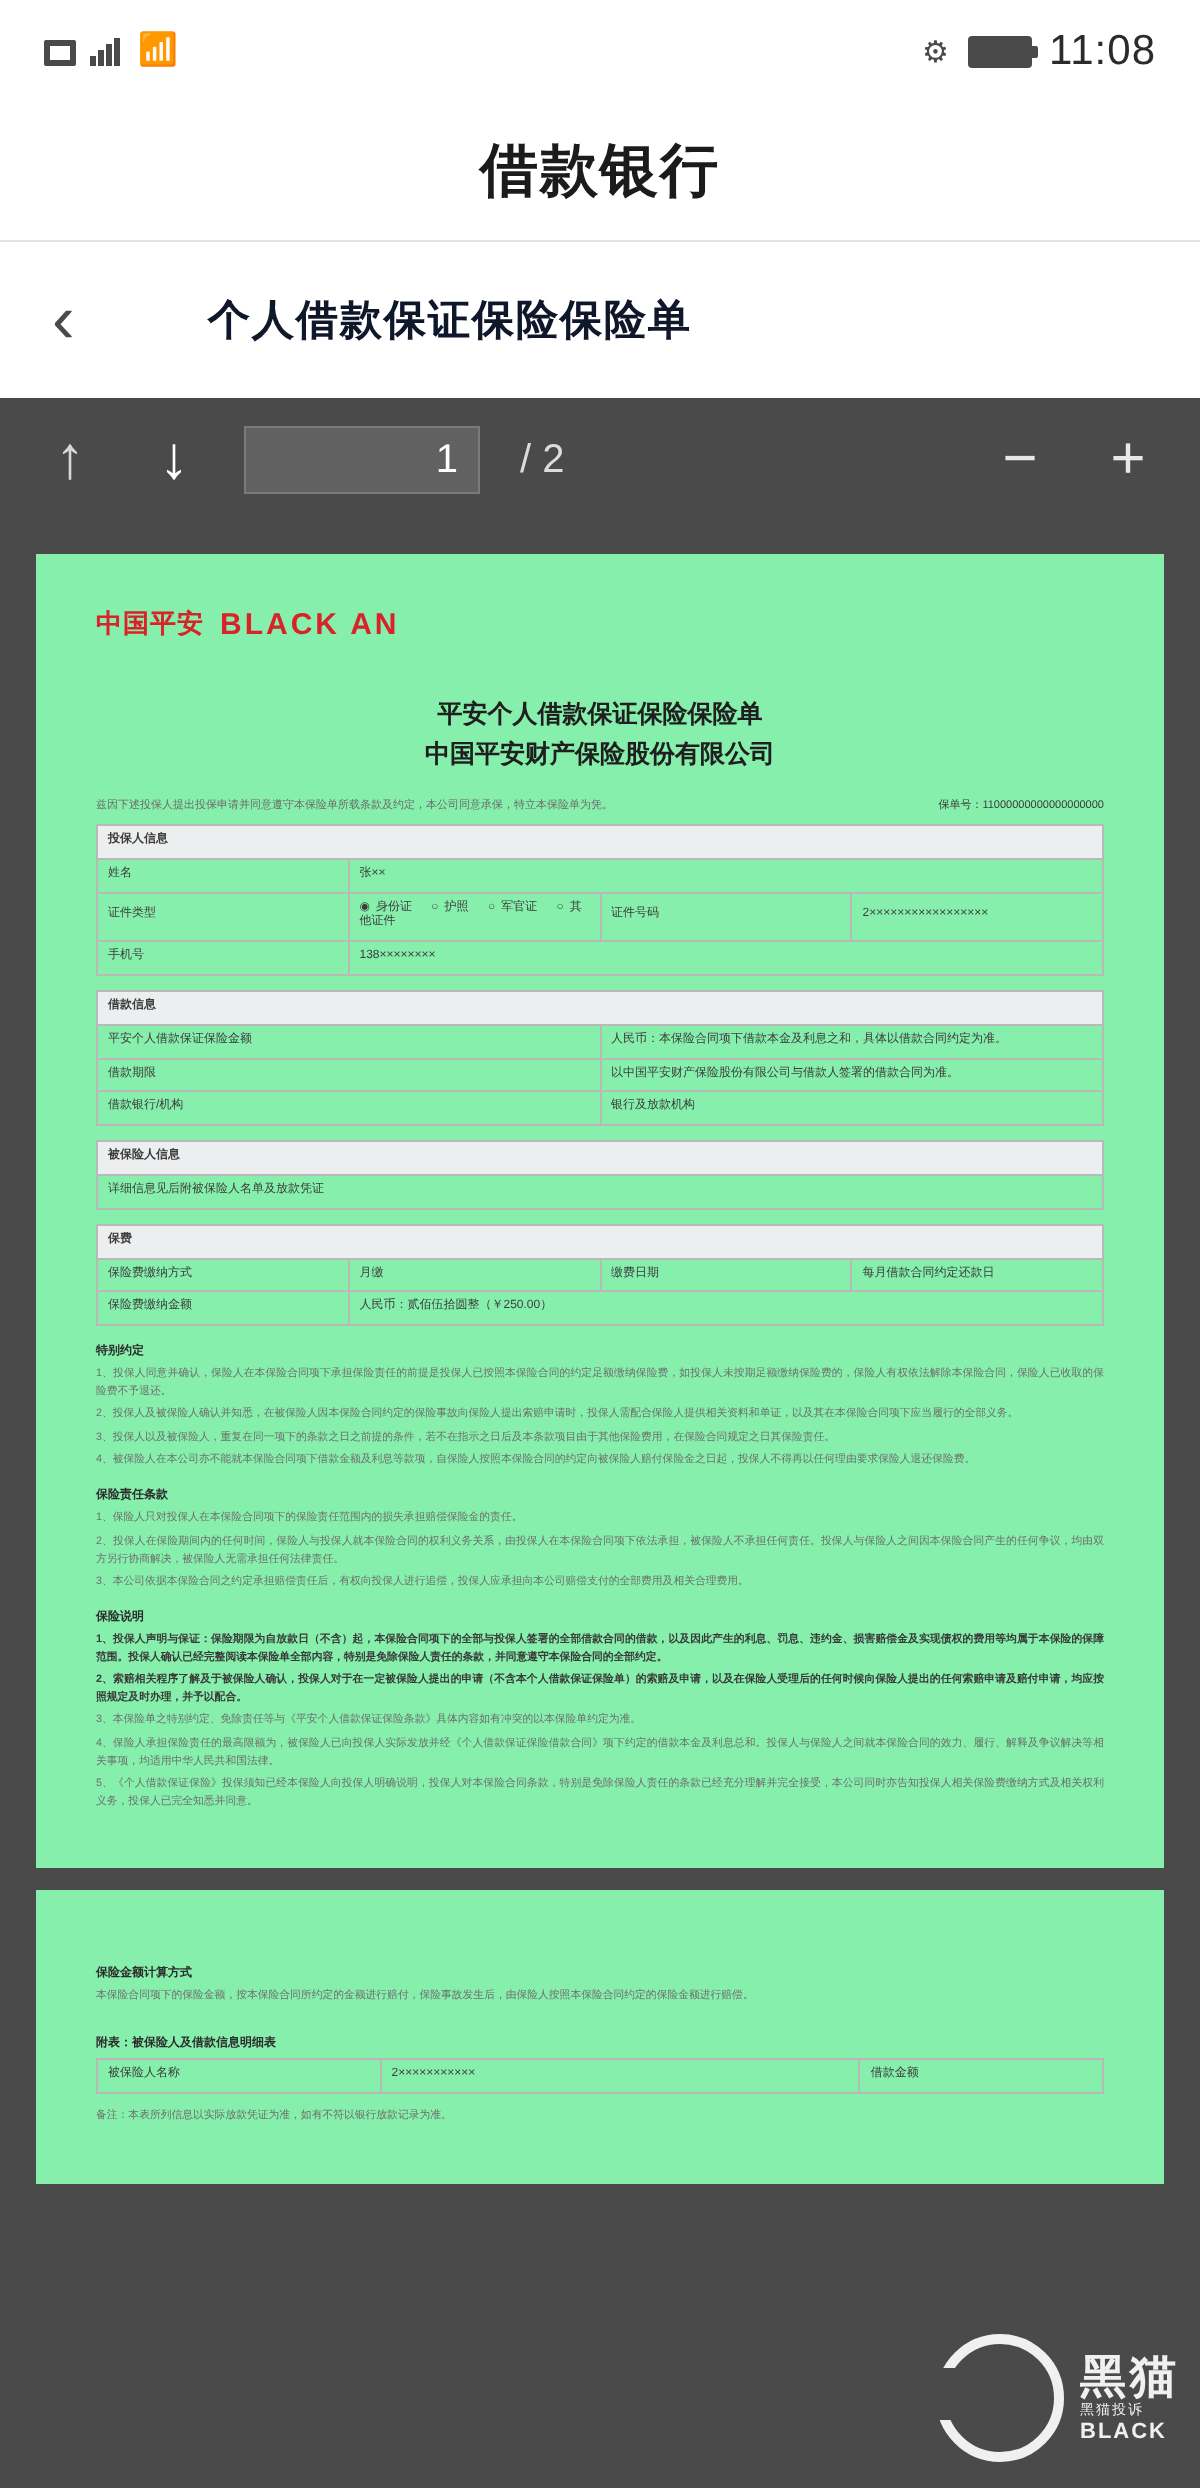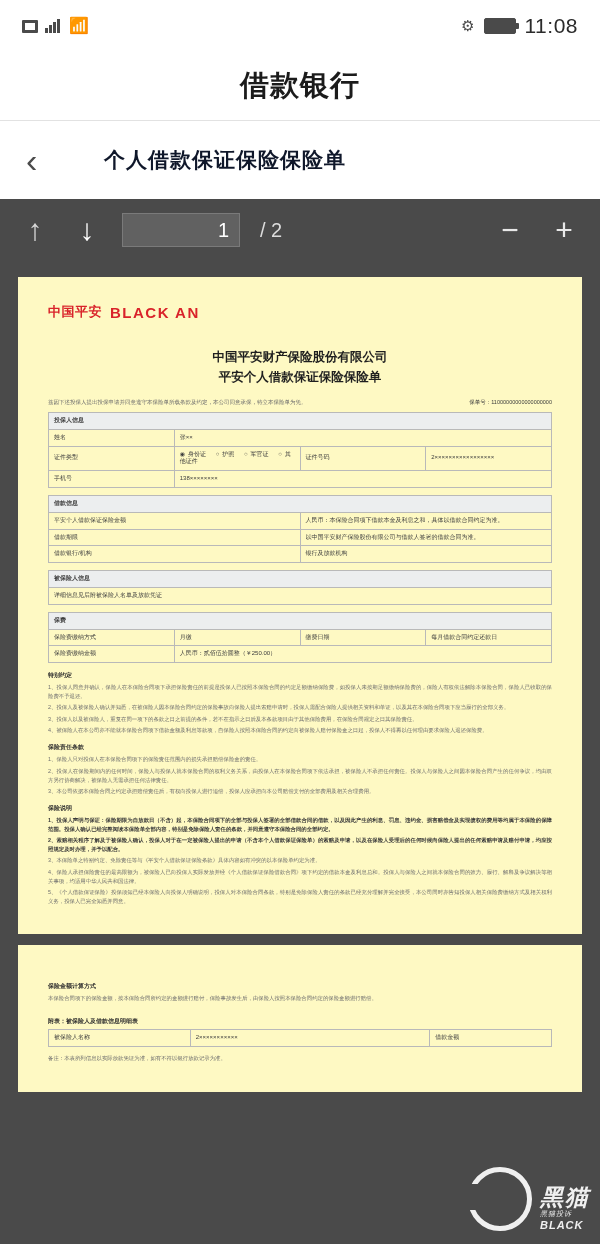--- a/index.html
+++ b/index.html
@@ -197,21 +197,21 @@
   
   .pdf-viewport {
     background: #4a4a4a;
     padding: 16px 18px 0 18px;
     box-sizing: border-box;
     height: 984px;
     overflow: hidden;
     position: relative;
   }
   .pdf-page {
-    background: #fef9c3;
+    background: #86efac;
     width: 100%;
     box-sizing: border-box;
     padding: 26px 30px;
     margin-bottom: 11px;
   }
   .pdf-page.page2 { padding-top: 30px; }
 
   .pa-logo {
     display: flex;
     align-items: center;
@@ -295,25 +295,24 @@
     margin: 0 0 2.5px 0;
   }
   .clause-p.bold { color: #3a3a3a; font-weight: bold; }
 
   
   .watermark {
     position: absolute;
     right: 10px;
     bottom: 14px;
     display: flex;
-    align-items: flex-end;
+    align-items: center;
     gap: 8px;
     opacity: 0.92;
     pointer-events: none;
-    font-style: italic;
   }
   .wm-circle {
     width: 54px; height: 54px;
     border: 5px solid #ffffff;
     border-radius: 50%;
     position: relative;
   }
   .wm-circle::after {
     content: "";
     position: absolute;
@@ -388,22 +387,22 @@
 <div class="pdf-viewport">
 
   <div class="pdf-page">
 
     <div class="pa-logo">
       <span class="cn">中国平安</span>
       <span class="en">BLACK AN</span>
     </div>
 
     <div class="doc-title">
+      <div>平安个人借款保证保险保险单</div>
       <div>中国平安财产保险股份有限公司</div>
-      <div>平安个人借款保证保险保险单</div>
     </div>
 
     <div class="doc-subnote">
       <span>兹因下述投保人提出投保申请并同意遵守本保险单所载条款及约定，本公司同意承保，特立本保险单为凭。</span>
       <span class="right">保单号：11000000000000000000</span>
     </div>
 
     <table class="doc-tbl">
       <tbody>
           <tr>

